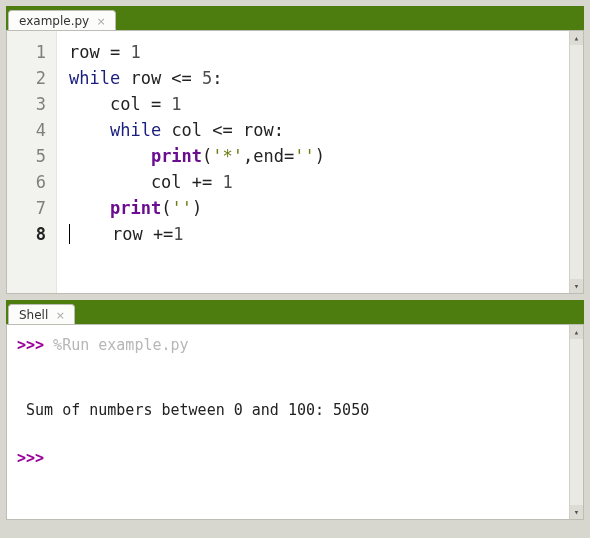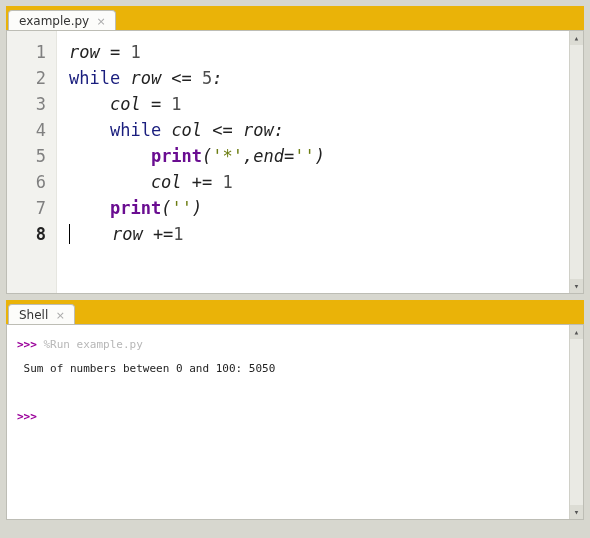--- a/index.html
+++ b/index.html
@@ -6,21 +6,21 @@
   body {
     margin: 0;
     padding: 6px;
     background: #d7d7cf;
     font-family: "DejaVu Sans Mono", Consolas, monospace;
     font-size: 14px;
     width: 590px;
     height: 538px;
   }
   .panel {
-    background: #eab308;
+    background: #4d7c0f;
     border: none;
     margin-bottom: 6px;
   }
   .tabbar {
     display: flex;
     align-items: flex-end;
     height: 24px;
     padding-left: 2px;
   }
   .tab {
@@ -103,33 +103,33 @@
   }
   .code .cursor {
     display: inline-block;
     width: 1px;
     height: 20px;
     background: #000;
     vertical-align: text-bottom;
     margin-right: 1px;
   }
   .kw { color: #1a1e7e; font-weight: normal; }
-  .op { color: #222; font-style: italic; }
+  .op { color: #222; }
   .num { color: #4d4d4d; }
   .fn { color: #6a0d91; font-weight: bold; }
   .str { color: #6c7d12; }
   .shell-body {
     padding: 8px 10px;
-    font-size: 11px;
+    font-size: 15px;
     line-height: 24px;
     white-space: pre;
   }
   .prompt { color: #9a009a; font-weight: bold; }
   .runcmd { color: #b7b7b7; }
-  .out { color: #222; }
+  .out { color: #222; margin-top: 41px; }
 </style>
 </head>
 <body>
 
 <div class="panel">
   <div class="tabbar">
     <div class="tab">
       <span>example.py</span>
       <span class="close">×</span>
     </div>

